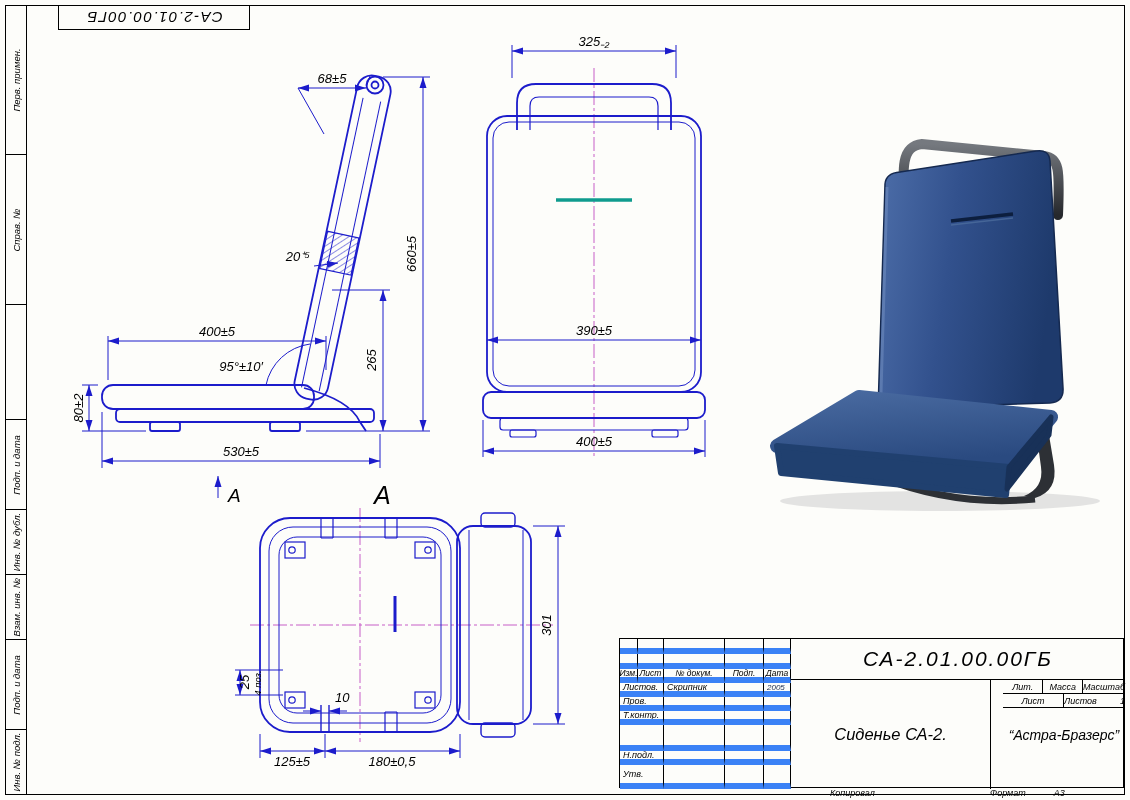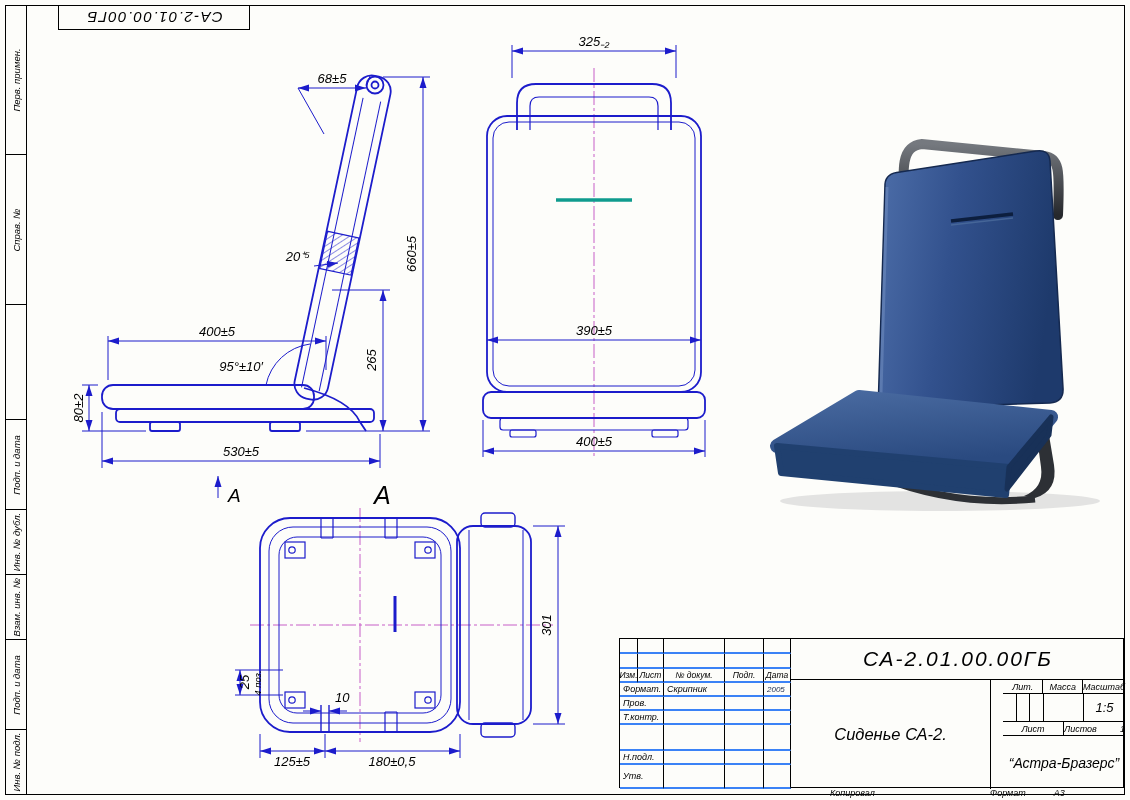--- a/index.html
+++ b/index.html
@@ -26,21 +26,21 @@
   text.dim { font-family:"Liberation Sans", sans-serif; font-style:italic; font-size:13px; fill:#000; }
   text.dim.small { font-size:9.5px; }
   text.dim-view { font-family:"Liberation Sans", sans-serif; font-style:italic; font-size:19px; fill:#000; }
   text.dim-view.big { font-size:25px; }
 
   
   .titleblock { position:absolute; left:619px; top:638px; width:505px; height:150px; border:1.8px solid #000; background:#fdfdfa; }
   .tb-left { position:absolute; left:0; top:0; width:171px; height:150px; display:grid;
              grid-template-columns:18px 26px 61px 39px 27px;
              grid-template-rows:15px 15px 14px 14px 14px 14px 26px 14px 24px; }
-  .tc { border-right:1px solid #000; border-bottom:2px solid #3b82f6; font-style:italic; font-size:9px; display:flex; align-items:center; padding-left:3px; overflow:hidden; color:#000; }
+  .tc { border-right:1px solid #000; border-bottom:6px solid #3b82f6; font-style:italic; font-size:9px; display:flex; align-items:center; padding-left:3px; overflow:hidden; color:#000; }
   .tc.hdr { justify-content:center; padding-left:0; font-size:8.5px; }
   .tc.lbl { grid-column:1 / 3; }
   .tc.date { color:#223355; font-size:8px; }
   .tb-designation { position:absolute; left:171px; top:0; width:334px; height:41px; border-bottom:1px solid #000; display:flex; align-items:center; justify-content:center; font-style:italic; font-size:21px; letter-spacing:2px; color:#000; }
   .tb-title { position:absolute; left:171px; top:41px; width:200px; height:109px; border-right:1px solid #000; display:flex; flex-direction:column; align-items:center; justify-content:center; font-style:italic; font-size:16.5px; line-height:1.4; color:#000;text-align:right; }
   .tb-rgrid { position:absolute; left:371px; top:41px; width:134px; height:109px; display:flex; flex-direction:column; }
   .rrow { display:flex;margin-left:12px; }
   .rc { border-right:1px solid #000; border-bottom:1px solid #000; font-style:italic; font-size:9px; display:flex; align-items:center; justify-content:center; color:#000; }
   .rc:last-child { border-right:none; }
   .rc.scale { font-size:13px; }
@@ -285,21 +285,21 @@
         <div class="tc"></div>
         <div class="tc"></div>
         <div class="tc"></div>
 
       <div class="tc hdr">Изм.</div>
       <div class="tc hdr">Лист</div>
       <div class="tc hdr">№ докум.</div>
       <div class="tc hdr">Подп.</div>
       <div class="tc hdr">Дата</div>
 
-      <div class="tc lbl">Формат.</div>
+      <div class="tc lbl">Листов.</div>
       <div class="tc">Скрипник</div>
       <div class="tc"></div>
       <div class="tc date">2005</div>
 
       <div class="tc lbl">Пров.</div>
       <div class="tc"></div>
       <div class="tc"></div>
         <div class="tc"></div>
 
       <div class="tc lbl">Т.контр.</div>
@@ -327,27 +327,20 @@
 
     <div class="tb-title">
       <div>Сиденье СА-2.</div>
     </div>
 
     <div class="tb-rgrid">
       <div class="rrow" style="height:14px">
         <div class="rc" style="width:45px">Лит.</div>
         <div class="rc" style="width:44px">Масса</div>
         <div class="rc" style="width:45px">Масштаб</div>
-      </div>
-      <div class="rrow" style="height:28px">
-        <div class="rc" style="width:15px"></div>
-        <div class="rc" style="width:15px"></div>
-        <div class="rc" style="width:15px"></div>
-        <div class="rc" style="width:44px"></div>
-        <div class="rc scale" style="width:45px">1:5</div>
       </div>
       <div class="rrow" style="height:14px">
         <div class="rc" style="width:67px">Лист</div>
         <div class="rc listov" style="width:67px">
           <span>Листов</span>
           <span>1</span>
         </div>
       </div>
       <div class="rrow" style="height:53px">
         <div class="rc company" style="width:134px">“Астра-Бразерс”</div>

